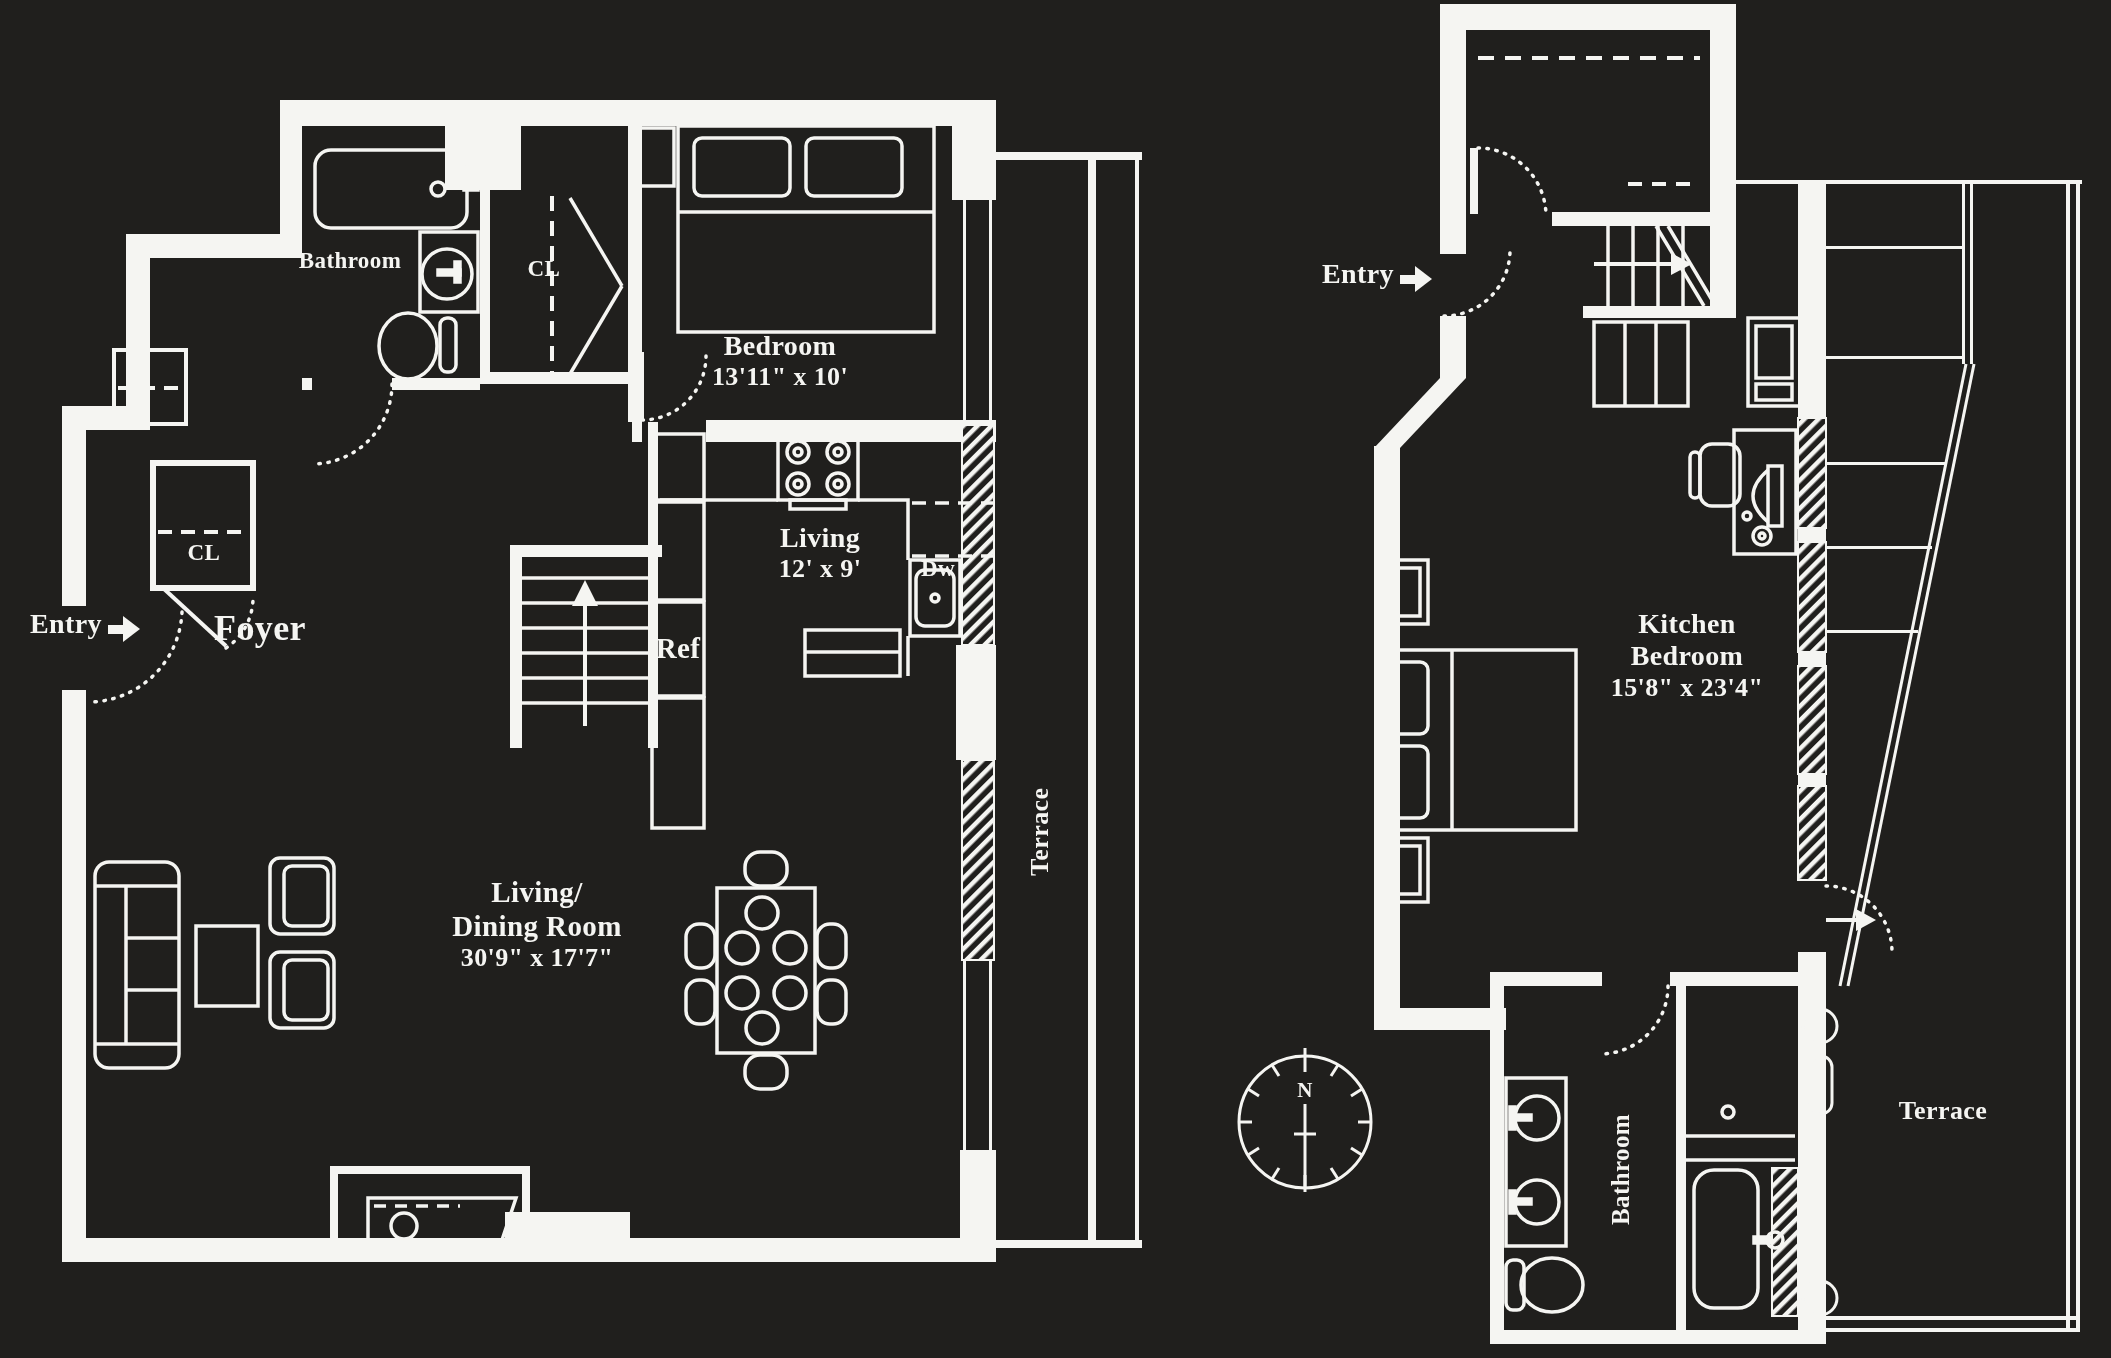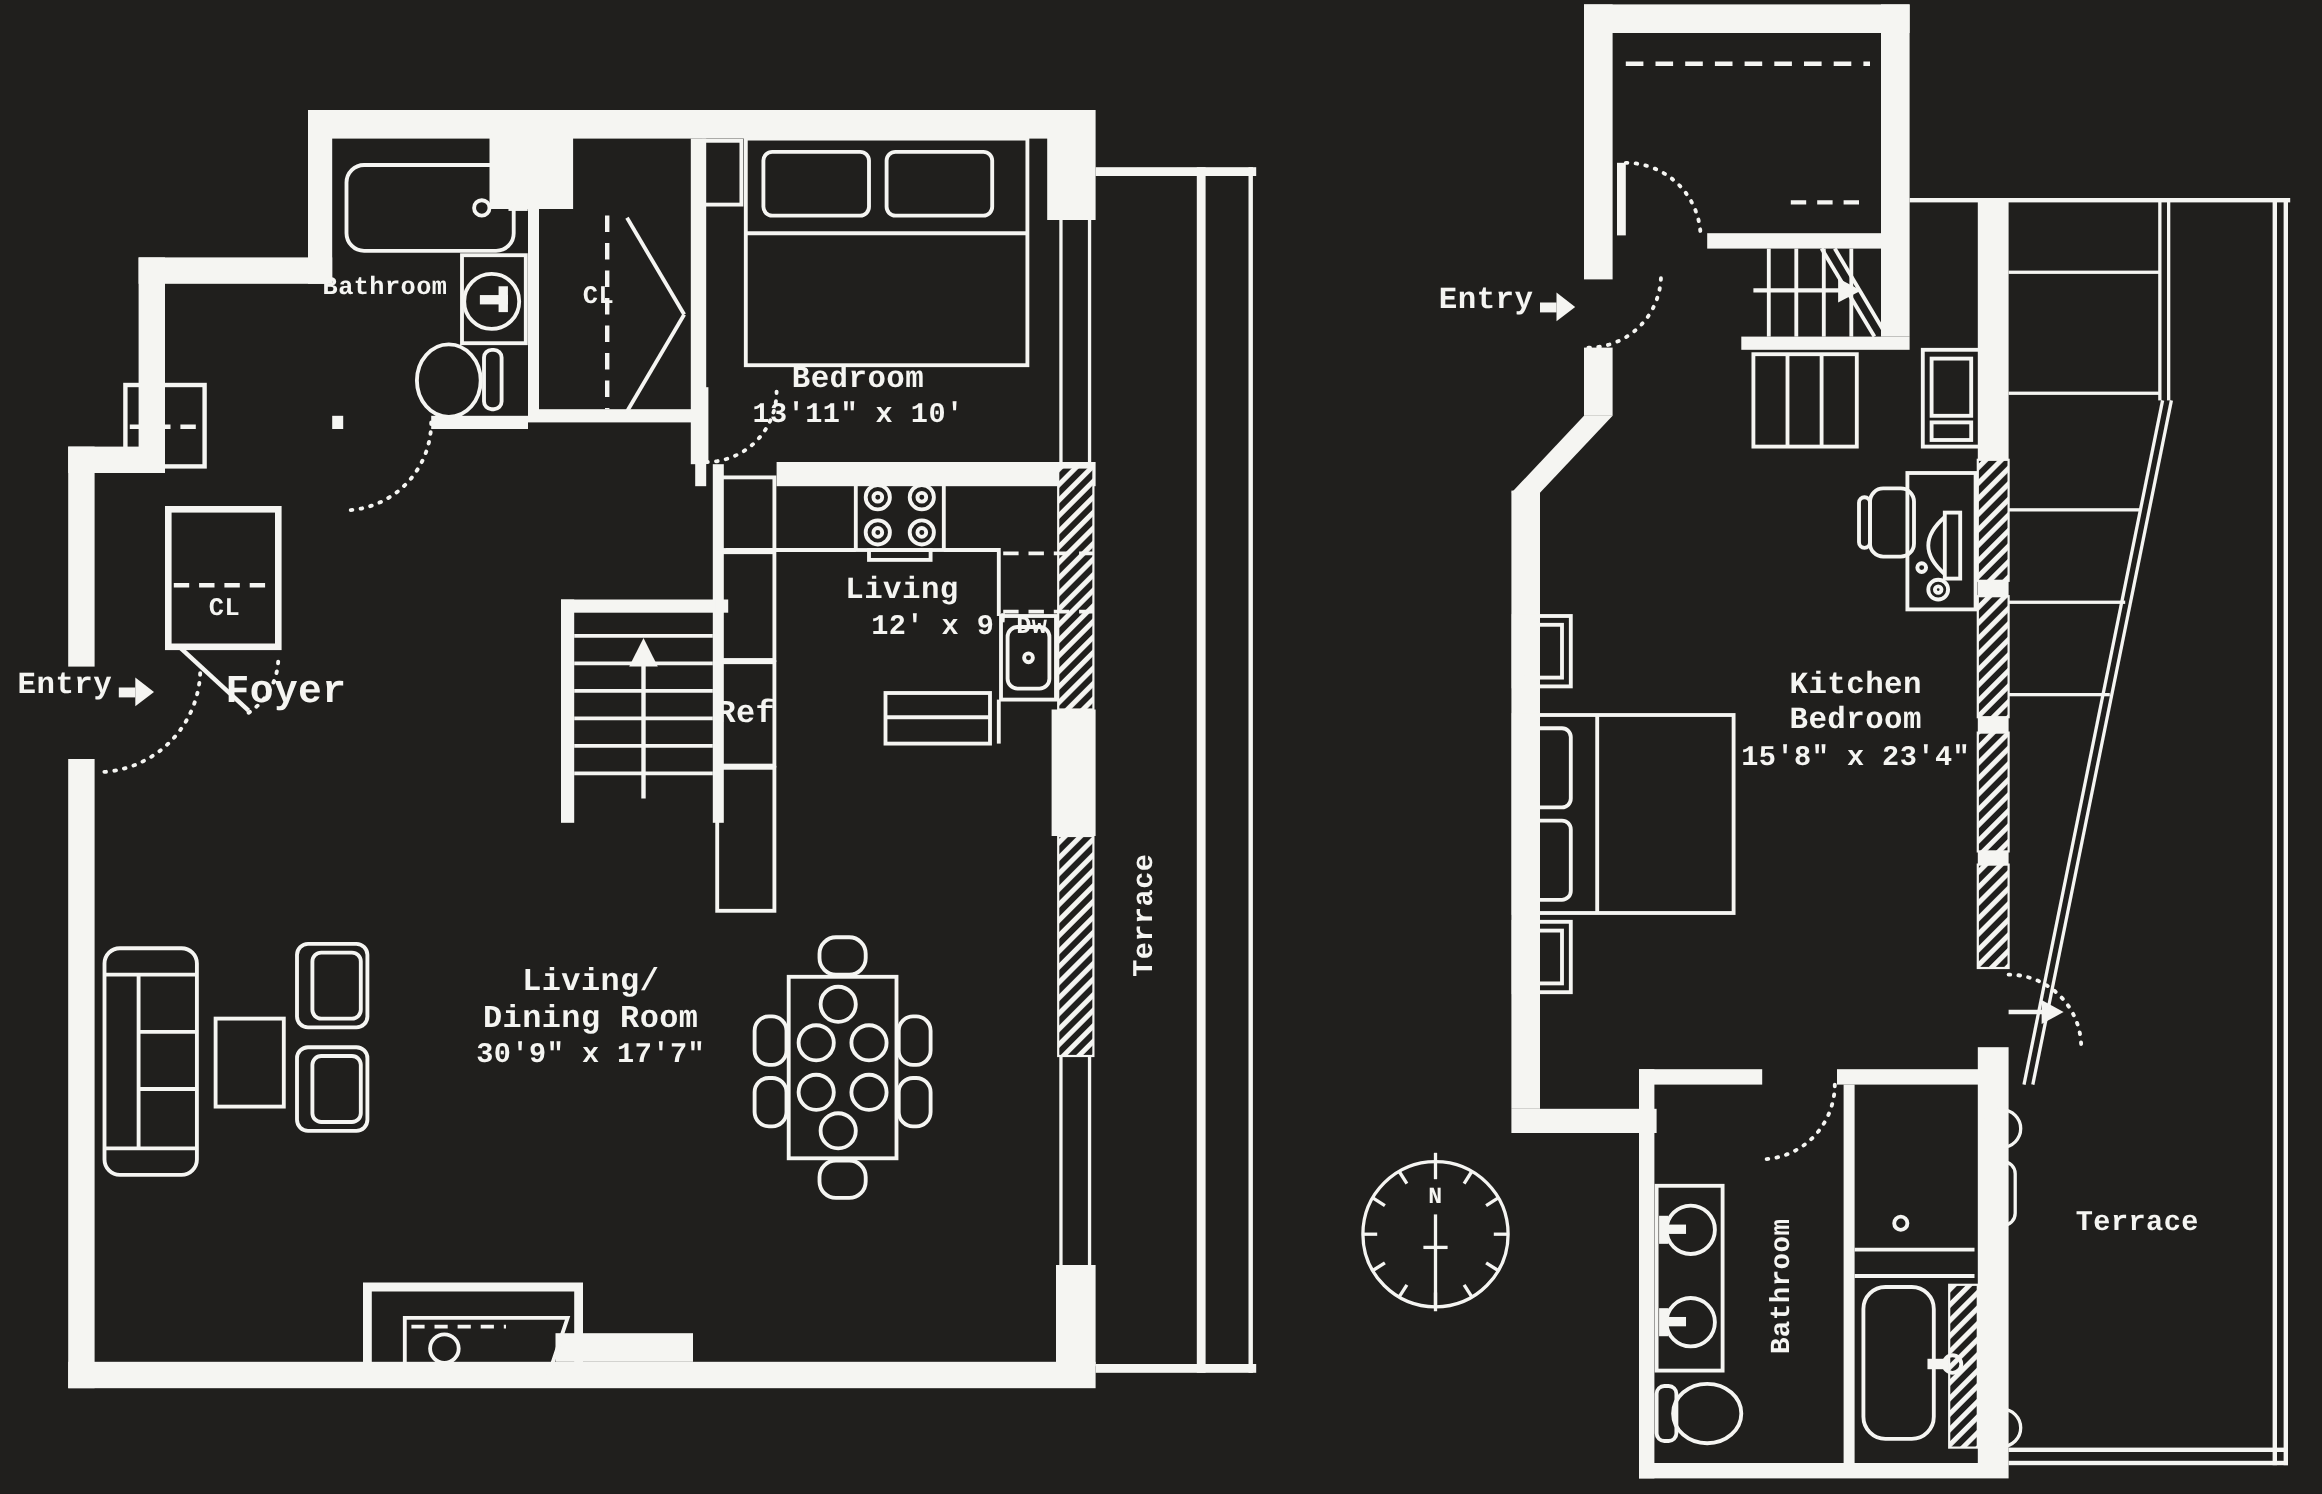--- a/index.html
+++ b/index.html
@@ -1,17 +1,17 @@
 <!DOCTYPE html>
 <html><head>
 <meta charset="utf-8">
 <style>
   html,body{margin:0;padding:0;background:#201f1d;}
   .plan-root{position:relative;width:2111px;height:1358px;background:#201f1d;overflow:hidden;
-             font-family:Liberation Mono, monospace;}
+             font-family:Liberation Serif, serif;}
   svg{position:absolute;left:0;top:0;}
   .lbl{position:absolute;color:#f5f5f2;font-weight:700;text-align:center;line-height:1.16;letter-spacing:.4px;}
   .vtext{writing-mode:vertical-rl;transform:rotate(180deg);display:flex;align-items:center;justify-content:center;}
   .arrow-e{position:absolute;display:flex;align-items:center;}
   .arrow-e .stem{width:15px;height:9px;background:#f5f5f2;}
   .arrow-e .head{width:0;height:0;border-top:13px solid transparent;border-bottom:13px solid transparent;border-left:17px solid #f5f5f2;}
 </style>
 </head>
 <body>
 
@@ -377,21 +377,21 @@
 <div class="lbl" style="left:285px;top:248px;width:130px;font-size:23px;">Bathroom</div>
 <div class="lbl" style="left:518px;top:256px;width:52px;font-size:23px;">CL</div>
 
 <div class="lbl" style="left:670px;top:330px;width:220px;font-size:28px;">
   <div>Bedroom</div>
   <div style="font-size:26px;">13'11" x 10'</div>
 </div>
 
 <div class="lbl" style="left:720px;top:522px;width:200px;font-size:28px;">
   <div>Living</div>
-  <div style="font-size:26px;text-align:right;">12' x 9'</div>
+  <div style="font-size:26px;">12' x 9'</div>
 </div>
 
 <div class="lbl" style="left:912px;top:512px;width:52px;font-size:23px;margin-top:44px;">Dw</div>
 <div class="lbl" style="left:648px;top:632px;width:60px;font-size:29px;">Ref</div>
 <div class="lbl" style="left:178px;top:540px;width:52px;font-size:23px;">CL</div>
 
 <div class="lbl" style="left:8px;top:608px;width:94px;font-size:28px;text-align:right;">Entry</div>
 <div class="arrow-e" style="left:108px;top:616px;">
       <div class="stem"></div>
       <div class="head"></div>

